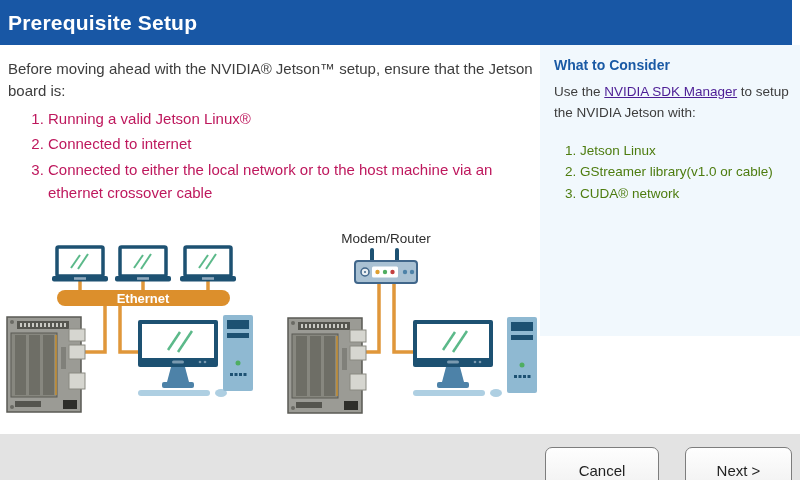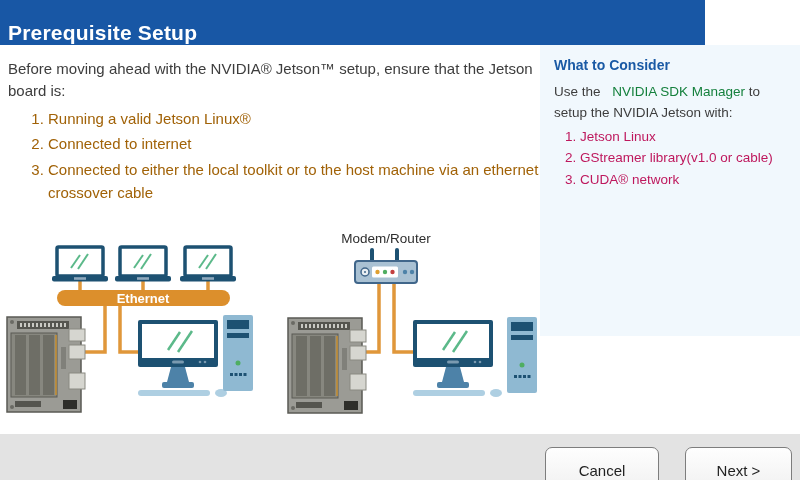--- a/index.html
+++ b/index.html
@@ -4,58 +4,58 @@
 <style>
   * { margin: 0; padding: 0; box-sizing: border-box; }
   html, body { width: 800px; height: 480px; overflow: hidden; }
   body {
     font-family: "Liberation Sans", sans-serif;
     background: #ffffff;
     position: relative;
     color: #3d3d3d;
   }
   .header {
-    position: absolute; left: 0; top: 0; width: 705px; height: 45px;
+    position: absolute; left: 0; top: 0; width: 792px; height: 45px;
     background: #1857a5;
-    display: flex; align-items: flex-end;
+    display: flex; align-items: center;
   }
   .header-title {
     color: #ffffff; font-weight: bold; font-size: 21px; padding-left: 8px;
     letter-spacing: 0.2px;
   }
   .main {
     position: absolute; left: 0; top: 45px; width: 476px; height: 389px;
     background: #ffffff;
   }
   .intro {
     position: absolute; left: 8px; top: 13px; width: 534px;
     font-size: 15px; line-height: 1.45; color: #3d3d3d;
   }
   .prereq-list {
     position: absolute; left: 8px; top: 62px; width: 534px;
-    padding-left: 40px; font-size: 15px; line-height: 1.55; color: #a16207;
+    padding-left: 40px; font-size: 15px; line-height: 1.55; color: #be185d;
   }
   .prereq-list li { margin-bottom: 2px; }
   .diagram-lan { position: absolute; left: 5px; top: 183px; }
   .diagram-router { position: absolute; left: 275px; top: 183px; }
   .sidebar {
     position: absolute; left: 540px; top: 45px; width: 260px; height: 291px;
     background: #f1f8fd;
     padding: 12px 8px 12px 14px;
   }
   .sidebar-heading {
     font-size: 14px; font-weight: bold; color: #1a5aa5; margin-bottom: 9px;
   }
   .sidebar-text {
     font-size: 13.5px; line-height: 1.55; color: #3d3d3d; width: 238px;
   }
-  .sidebar-link { color: #15803d; cursor: pointer; margin-left: 8px; }
+  .sidebar-link { color: #4c1d95; text-decoration: underline; cursor: pointer; }
   .sidebar-list {
-    margin-top: 2px; padding-left: 26px;
-    font-size: 13.5px; line-height: 1.6; color: #be185d;
+    margin-top: 16px; padding-left: 26px;
+    font-size: 13.5px; line-height: 1.6; color: #4d7c0f;
   }
   .footer {
     position: absolute; left: 0; top: 434px; width: 800px; height: 46px;
     background: #e3e3e3;
   }
   .btn {
     position: absolute; top: 13px; height: 47px;
     border: 1px solid #7d7d7d; border-radius: 7px;
     background: linear-gradient(#fefefe, #f0f0f0);
     font-family: "Liberation Sans", sans-serif;
@@ -71,21 +71,21 @@
 
 <div class="header">
   <div class="header-title">Prerequisite Setup</div>
 </div>
 
 <div class="main">
   <p class="intro">Before moving ahead with the NVIDIA® Jetson™ setup, ensure that the Jetson board is:</p>
   <ol class="prereq-list">
     <li>Running a valid Jetson Linux®</li>
     <li>Connected to internet</li>
-    <li>Connected to either the local toolkit or to the host machine via an ethernet crossover cable</li>
+    <li>Connected to either the local network or to the host machine via an ethernet crossover cable</li>
   </ol>
 
   <svg class="diagram-lan" width="270" height="200" viewBox="0 0 270 200">
     <defs>
       <g id="laptop">
         <rect x="5" y="0" width="46" height="29" rx="1.5" fill="#ffffff" stroke="#1d5172" stroke-width="3.5"></rect>
         <line x1="19" y1="21" x2="28" y2="8" stroke="#5cb98a" stroke-width="2"></line>
         <line x1="26" y1="22" x2="36" y2="7" stroke="#5cb98a" stroke-width="2"></line>
         <rect x="0" y="29" width="56" height="5.5" rx="2" fill="#1d5172"></rect>
         <rect x="22" y="30.2" width="12" height="2.6" fill="#8fa9bd"></rect>

